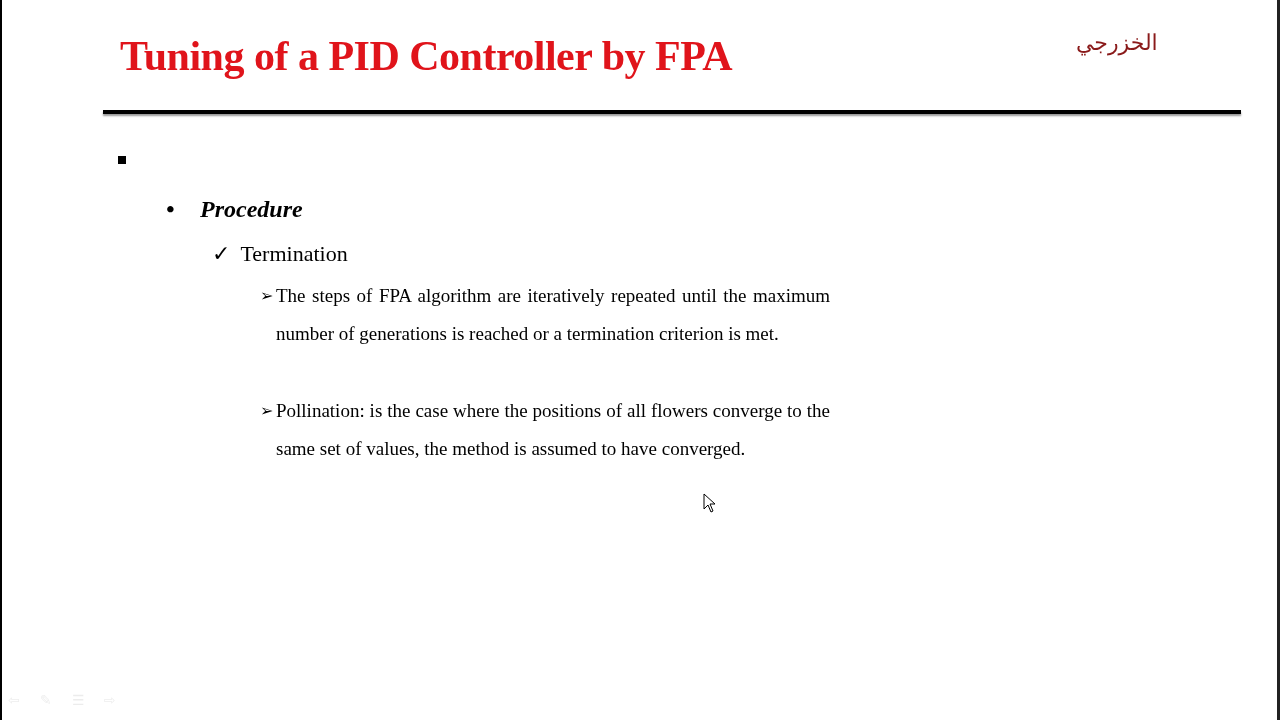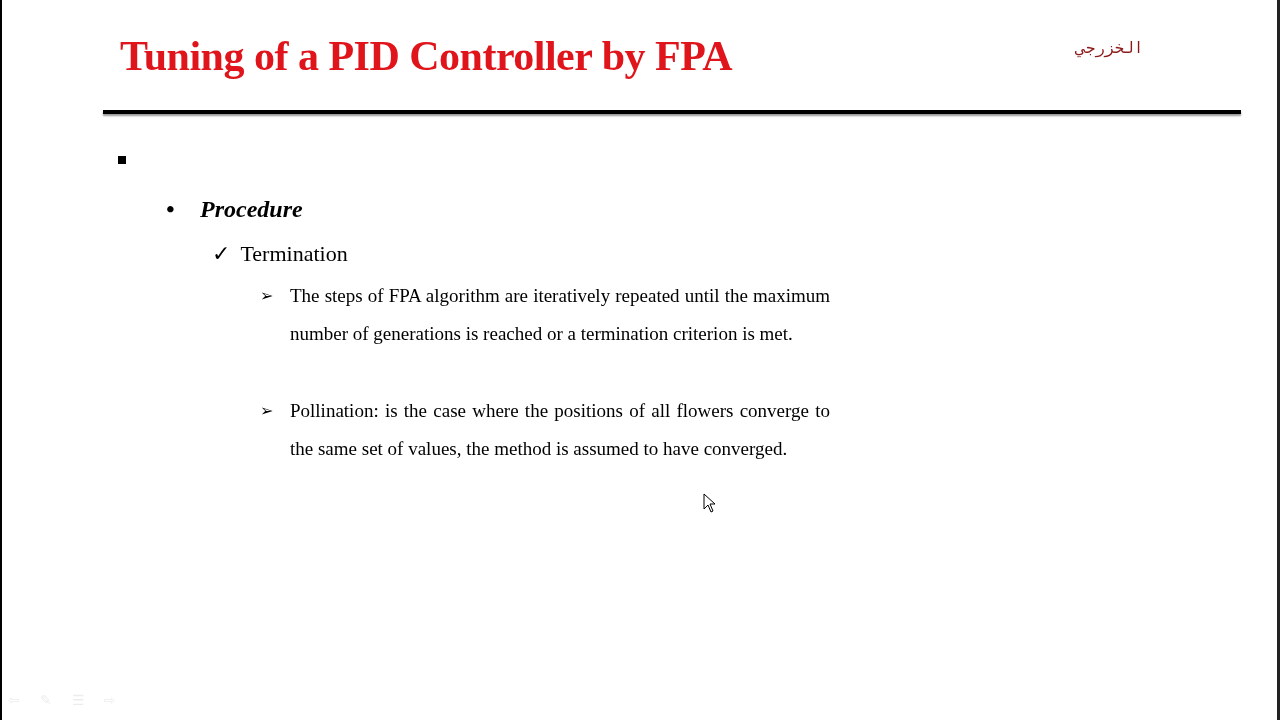--- a/index.html
+++ b/index.html
@@ -5,35 +5,35 @@
   html, body { margin:0; padding:0; }
   body { width:1280px; height:720px; background:#fff; position:relative; overflow:hidden;
          font-family:"Liberation Serif", serif; color:#000; }
   .edge-left { position:absolute; left:0; top:0; width:2px; height:720px; background:#000; }
   .edge-right { position:absolute; right:0; top:0; width:3px; height:720px; background:#222; }
   .title { position:absolute; left:120px; top:32px; font-size:42px; font-weight:bold; color:#e0141b;
            letter-spacing:-0.5px; white-space:nowrap; }
   .rule { position:absolute; left:103px; top:110px; width:1138px; height:4px; background:#000;
           box-shadow:0 2px 2px #999; }
   .logo { position:absolute; left:968px; top:22px; width:220px; height:70px; }
-  .logo-arabic { position:absolute; left:108px; top:16px; font-size:16px; color:#8a1a1a;
-                 font-family:Liberation Mono, monospace; direction:rtl; }
+  .logo-arabic { position:absolute; left:108px; top:8px; font-size:22px; color:#8a1a1a;
+                 font-family:Liberation Serif, serif; direction:rtl; }
   .logo-main { position:absolute; left:0; top:12px; font-size:46px; font-weight:bold; color:#d40e14;
                font-family:"Liberation Serif", serif; letter-spacing:-1px;
                -webkit-text-stroke:1.5px #111; text-shadow:2px 2px 0 #333; white-space:nowrap; }
   .logo-small { font-size:28px; }
   .l1 { position:absolute; left:118px; top:148px; font-size:24px; font-weight:bold; white-space:nowrap; }
   .l1 .bullet { display:inline-block; width:8px; height:8px; background:#000; margin-right:20px; vertical-align:middle; position:relative; top:-3px; }
   .l2 { position:absolute; left:166px; top:196px; font-size:24px; font-weight:bold; white-space:nowrap;font-style:italic; }
   .l2 .bullet { display:inline-block; width:22px; margin-right:12px; }
   .l3 { position:absolute; left:212px; top:241px; font-size:22px; white-space:nowrap; }
   .l3 .bullet { margin-right:10px; }
   .l4 { position:absolute; left:260px; width:570px; font-size:19px; line-height:38px; }
   .l4 .arrow { position:absolute; left:0; top:0; font-size:16px; }
-  .l4 .text { margin-left:30px; text-align:justify; text-align-last:left; }
+  .l4 .text { margin-left:16px; text-align:justify; text-align-last:left; }
   .l4a { top:277px; }
   .l4b { top:392px; }
   .cursor { position:absolute; left:703px; top:493px; }
   .toolbar { position:absolute; left:8px; top:692px; display:flex; gap:14px; opacity:0.15; }
   .toolbar span { display:inline-block; width:18px; height:16px; font-size:14px; color:#888; font-family:"DejaVu Sans", sans-serif; }
 </style>
 </head>
 <body>
 
 <div class="edge-left"></div>

